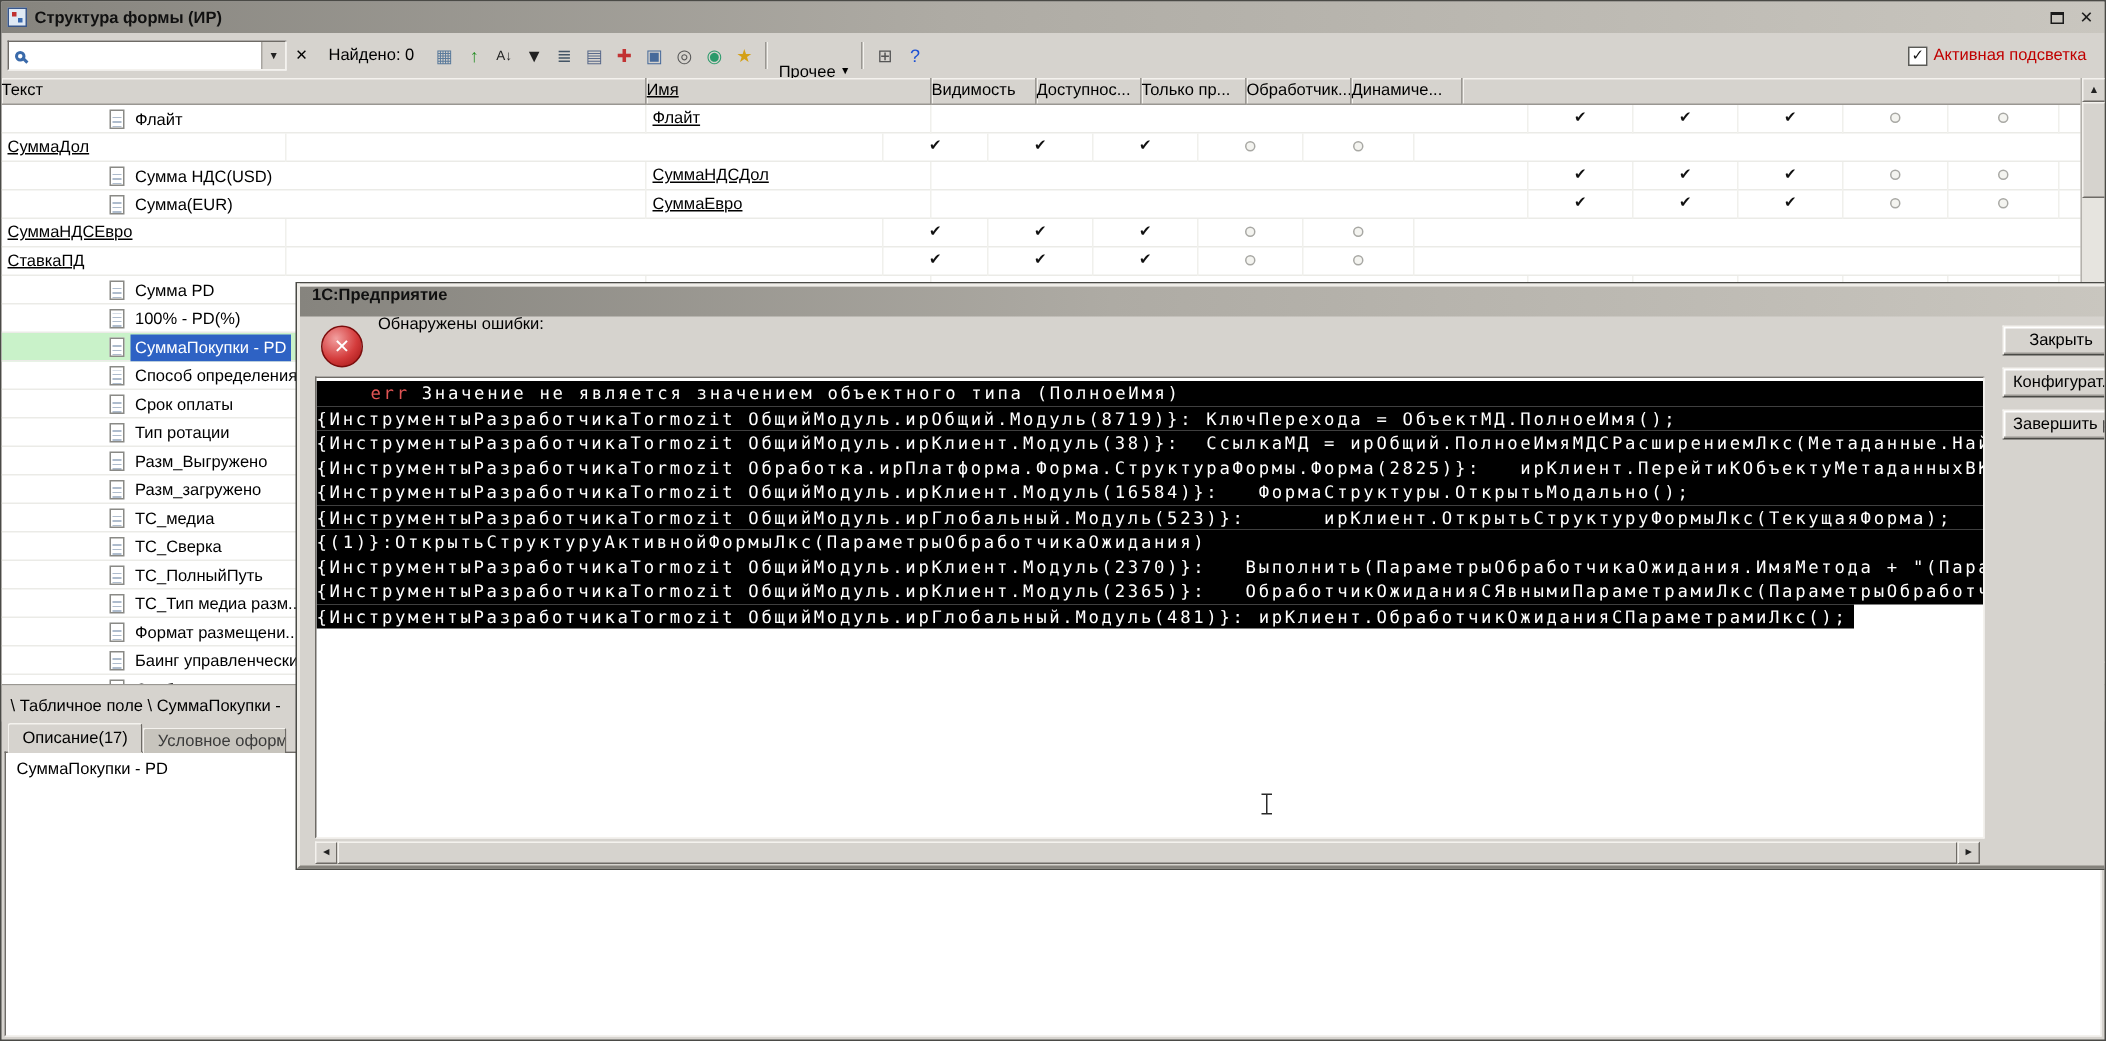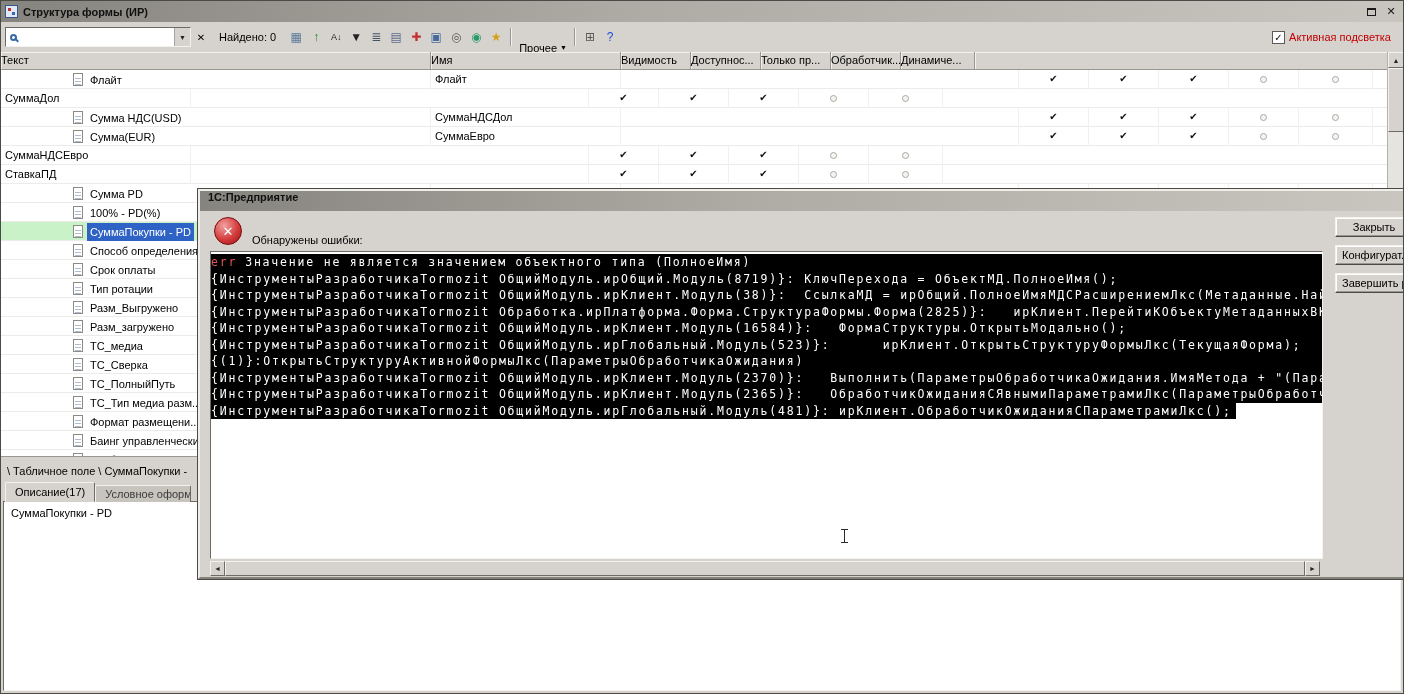--- a/index.html
+++ b/index.html
@@ -33,21 +33,21 @@
   .tico.small{font-size:9px;}
   .sep{width:2px;height:18px;border-left:1px solid #9a9792;border-right:1px solid #f4f2ee;margin:0 4px;}
   .more{font-size:11px;margin-top:21px;}
   .more .dd{font-size:7px;margin-left:3px;}
   .hl{margin-left:auto;margin-right:8px;display:flex;align-items:center;gap:4px;color:#c00000;white-space:nowrap;}
   .cb{width:13px;height:13px;background:#fff;border:1px solid #5a5a56;display:flex;align-items:center;justify-content:center;font-size:10px;color:#111;}
   
   .grid-header{position:absolute;left:0;top:51px;width:1388px;height:18px;display:flex;background:#d6d3ce;}
   .hcell{height:18px;line-height:17px;padding-left:0;border-right:1px solid #9a9792;border-bottom:1px solid #9a9792;
     box-shadow:inset 1px 1px 0 #f4f2ee;white-space:nowrap;overflow:hidden;}
-  .c0{width:430px;}.c1{width:190px;}.c2{width:398px;}.c3{width:70px;}.c4{width:70px;}.c5{width:70px;}.c6{width:70px;}.c7{width:74px;}
+  .c0{width:430px;}.c1{width:190px;text-decoration:underline;}.c2{width:398px;}.c3{width:70px;}.c4{width:70px;}.c5{width:70px;}.c6{width:70px;}.c7{width:74px;}
   .cfill{flex:1;}
   .grid-body{position:absolute;left:0;top:69px;width:1388px;height:387px;background:#fff;overflow:hidden;border-bottom:1px solid #9a9792;}
   .grow{display:flex;height:19px;border-bottom:1px solid #ebebe7;}
   .grow.sel{background:#c9f2c9;}
   .cell{height:19px;line-height:18px;white-space:nowrap;overflow:hidden;border-right:1px solid #f0f0ec;}
   .cell.c0{padding-left:72px;display:flex;align-items:center;}
   .cell.c1{padding-left:4px;}
   .cell.cc{text-align:center;font-size:10px;color:#111;}
   .docicon{width:10px;height:13px;background:#fff;border:1px solid #8a8a86;margin-right:4px;flex:0 0 auto;
     background-image:repeating-linear-gradient(to bottom,transparent 0 2px,#aebccd 2px 3px);background-size:6px 100%;background-repeat:no-repeat;background-position:1px 2px;}
@@ -70,35 +70,35 @@
   
   .dialog{position:absolute;left:197px;top:188px;width:1207px;height:390px;background:#d6d3ce;z-index:10;overflow:hidden;
     border:2px solid;border-color:#f0eee9 #84817b #84817b #f0eee9;box-shadow:0 0 0 1px #4a4a46;}
   .dtitle{position:absolute;left:0;top:0;width:100%;height:20px;
     background:linear-gradient(90deg,#86847e,#aeaba4 45%,#c9c6bf);
     display:flex;padding:0 8px;font-weight:bold;color:#101010;}
   .erricon{position:absolute;left:14px;top:26px;width:28px;height:28px;border-radius:50%;
     background:radial-gradient(circle at 35% 30%,#f2a0a0,#d43c3c 55%,#9c1010);
     border:1px solid #7a0c0c;display:flex;align-items:center;justify-content:center;
     color:#fff;font-weight:bold;font-size:13px;}
-  .dmsg{position:absolute;left:52px;top:43px;}
+  .dmsg{position:absolute;left:52px;top:19px;}
   .dbtn{position:absolute;left:1135px;width:78px;height:20px;background:#d6d3ce;font:inherit;
     border:1px solid;border-color:#f4f2ee #4a4a46 #4a4a46 #f4f2ee;
     box-shadow:inset -1px -1px 0 #9a9792,inset 1px 1px 0 #fff;
     white-space:nowrap;overflow:hidden;text-align:center;line-height:17px;}
   .dbtn:nth-of-type(1){top:26px;}
   .dbtn:nth-of-type(2){top:54px;}
   .dbtn:nth-of-type(3){top:82px;}
   .dfield{position:absolute;left:10px;top:60px;width:1113px;height:308px;background:#fff;
     border:1px solid;border-color:#6e6b66 #f4f2ee #f4f2ee #6e6b66;overflow:hidden;}
   .cblock{position:absolute;left:0;top:2px;right:0;
     font-family:"DejaVu Sans Mono","Liberation Mono",monospace;font-size:11.5px;letter-spacing:1.8px;line-height:16.5px;color:#fff;}
   .cline{background:#000;white-space:pre;overflow:hidden;height:16.5px;}
   .cline.fit{display:inline-block;width:auto;padding-right:4px;}
-  .errlbl{color:#e05454;margin-right:8px;}
+  .errlbl{color:#e05454;margin-right:8px;padding-left:36px;}
   .ibeam{position:absolute;left:640px;top:338px;width:9px;height:14px;z-index:12;}
   .ibeam::before{content:"";position:absolute;left:4px;top:1px;width:1px;height:12px;background:#2a2a2a;}
   .ibeam::after{content:"";position:absolute;left:1px;top:0;width:7px;height:1px;background:#2a2a2a;box-shadow:0 13px 0 #2a2a2a;}
   .hscroll{position:absolute;left:10px;top:370px;width:1110px;height:15px;background:#e6e4df;display:flex;}
   .hthumb{flex:1;background:#d6d3ce;border:1px solid;border-color:#f4f2ee #6e6b66 #6e6b66 #f4f2ee;}
   .sbtn.h{height:15px;width:15px;}
 </style>
 </head>
 <body>
 

